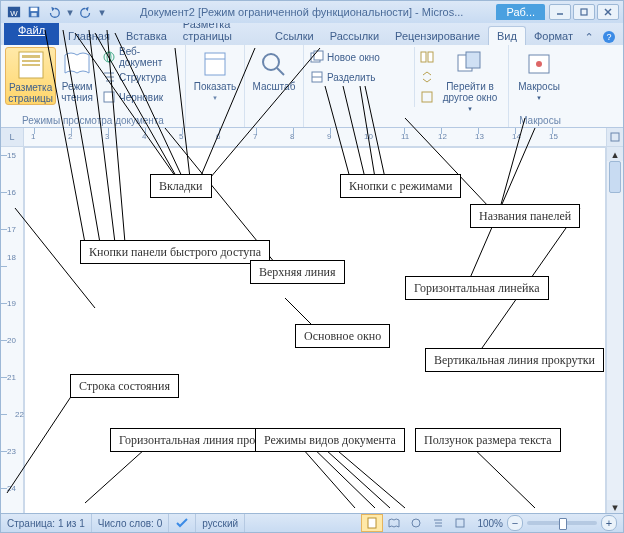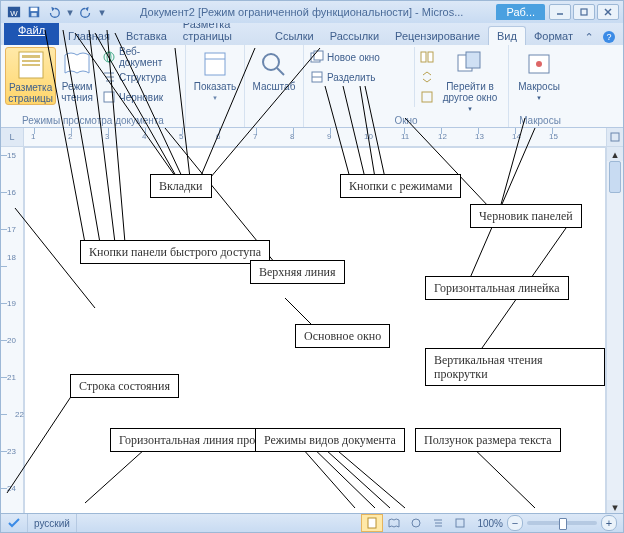--- a/index.html
+++ b/index.html
@@ -247,21 +247,20 @@
         </div>
         <div class="bigbtn" style="width:56px">
             <div class="ic"><svg viewBox="0 0 32 30">
                 <rect x="4" y="6" width="14" height="16" fill="#fff" stroke="#6a86ad"></rect>
                 <rect x="12" y="3" width="14" height="16" fill="#cfe0f4" stroke="#6a86ad"></rect>
               </svg></div>
             <span>Перейти в другое окно</span>
             <span style="font-size:7px">▾</span>
           </div>
       </div>
-      <div class="group-label">Окно</div>
     </div>
 
     <div class="group" style="width:54px;border-right:none">
       <div class="grow">
           <div class="bigbtn">
             <div class="ic"><svg viewBox="0 0 32 30">
                 <rect x="6" y="6" width="20" height="18" fill="#fff" stroke="#6a86ad"></rect>
                 <circle cx="16" cy="15" r="3" fill="#d66"></circle>
               </svg></div>
             <span>Макросы</span>
@@ -363,39 +362,41 @@
         <line x1="-18" y1="345" x2="55" y2="235"></line>
         <line x1="60" y1="355" x2="130" y2="292"></line>
         <line x1="330" y1="360" x2="270" y2="292"></line>
           <line x1="350" y1="360" x2="280" y2="292"></line>
           <line x1="365" y1="360" x2="290" y2="292"></line>
           <line x1="380" y1="360" x2="300" y2="292"></line>
         <line x1="510" y1="360" x2="440" y2="292"></line>
       </svg>
       <div class="callout" style="left:125px;top:26px">Вкладки</div>
       <div class="callout" style="left:315px;top:26px">Кнопки с режимами</div>
-      <div class="callout" style="left:445px;top:56px">Черновик панелей</div>
+      <div class="callout" style="left:445px;top:56px">Названия панелей</div>
       <div class="callout" style="left:55px;top:92px">Кнопки панели быстрого доступа</div>
       <div class="callout" style="left:225px;top:112px">Верхняя линия</div>
-      <div class="callout" style="left:400px;top:128px">Горизонтальная линейка</div>
+      <div class="callout" style="left:380px;top:128px">Горизонтальная линейка</div>
       <div class="callout" style="left:270px;top:176px">Основное окно</div>
-      <div class="callout" style="left:400px;top:200px">Вертикальная чтения прокрутки</div>
+      <div class="callout" style="left:400px;top:200px">Вертикальная линия прокрутки</div>
       <div class="callout" style="left:45px;top:226px">Строка состояния</div>
       <div class="callout" style="left:85px;top:280px">Горизонтальная линия прокрутки</div>
       <div class="callout" style="left:230px;top:280px">Режимы видов документа</div>
       <div class="callout" style="left:390px;top:280px">Ползунок размера текста</div>
     </div>
     <div class="vscroll">
       <div class="arr up">▴</div>
       <div class="thumb"></div>
       <div class="arr dn">▾</div>
     </div>
   </div>
 
   <div class="status">
+    <div class="seg">Страница: 1 из 1</div>
+    <div class="seg">Число слов: 0</div>
     <div class="seg">
         <svg width="14" height="12" viewBox="0 0 14 12">
           <path d="M2 6 L5 9 L12 2" stroke="#3b8be6" stroke-width="2" fill="none"></path>
         </svg>
       </div>
     <div class="seg">русский</div>
     <div class="views">
       <div class="vbtn active">
           <svg width="12" height="12" viewBox="0 0 12 12">
             <rect x="2" y="1" width="8" height="10" fill="#fff" stroke="#b89030"></rect>

